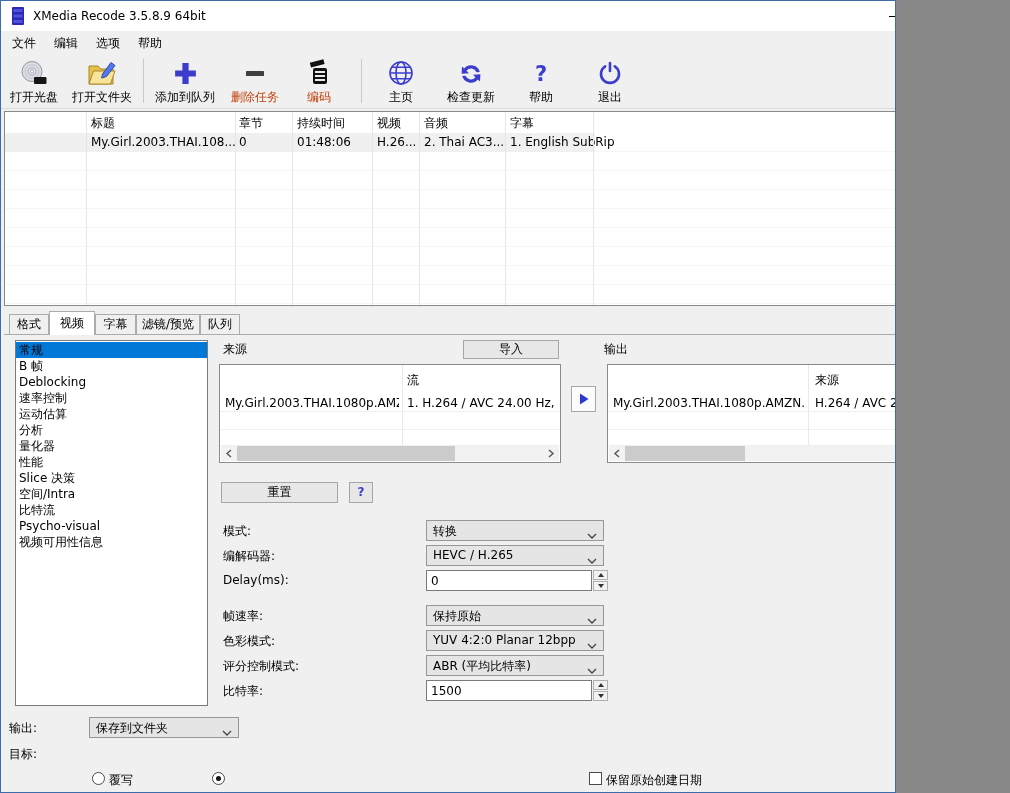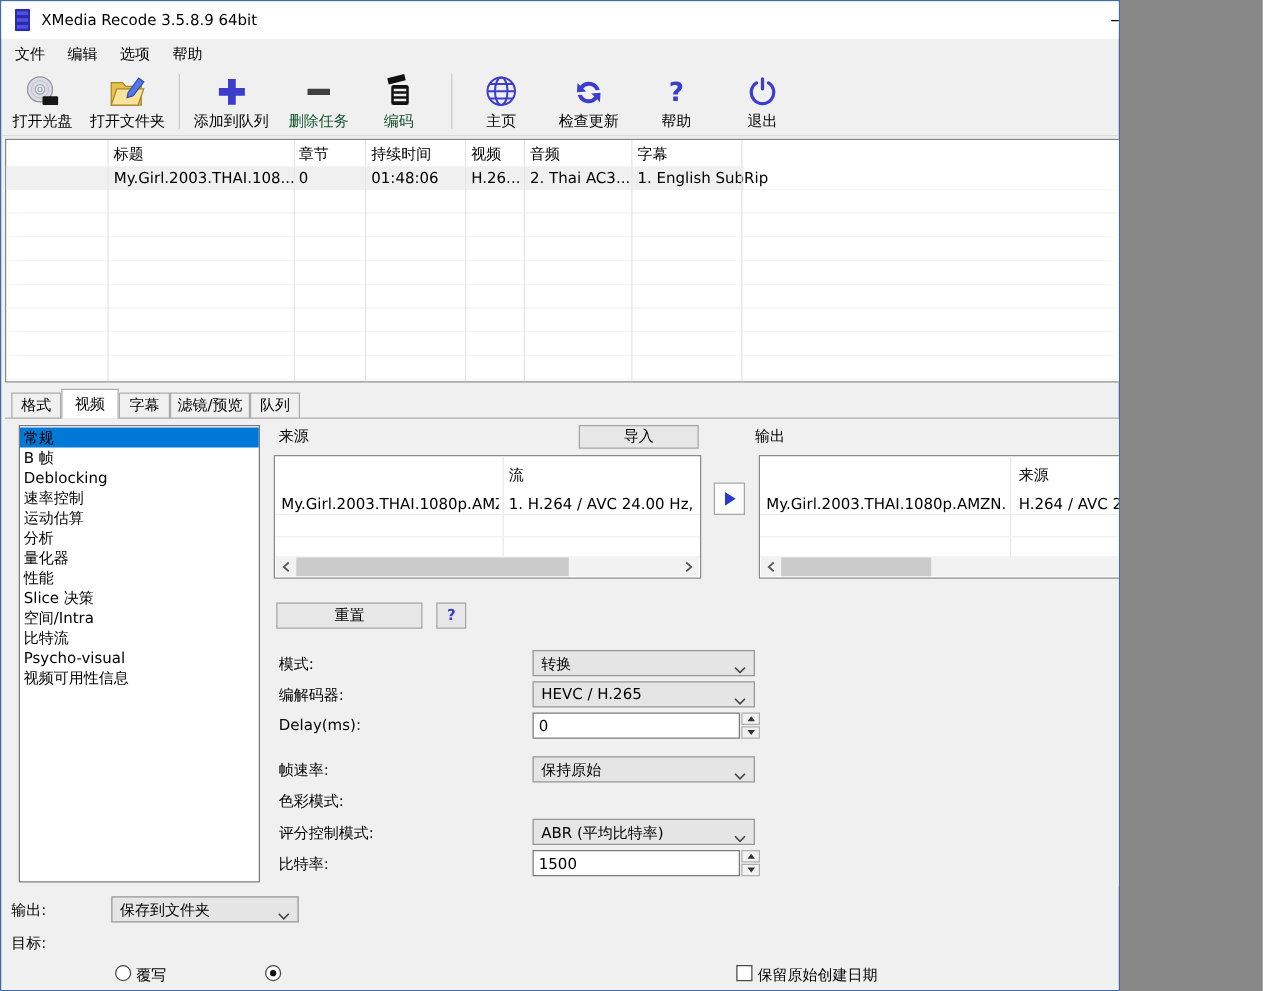--- a/index.html
+++ b/index.html
@@ -17,21 +17,21 @@
 
   
   .menubar { position:absolute; left:0; top:30px; width:100%; height:22px; display:flex; padding-left:2px; }
   .menu-item { padding:4px 9px; }
 
   
   .toolbar { position:absolute; left:0; top:52px; width:100%; height:56px; border-bottom:1px solid #dcdcdc; }
   .tb-btn { position:absolute; top:3px; height:50px; text-align:center; }
   .tb-icon { height:31px; display:flex; align-items:flex-end; justify-content:center; }
   .tb-label { display:block; margin-top:2px; }
-  .tb-btn.disabled .tb-label { color:#14532d; }
+  .tb-btn.disabled .tb-label { color:#c2410c; }
   .tb-sep { position:absolute; top:6px; width:1px; height:44px; background:#c9c9c9; }
   .qmark { color:#3c3ccd; font-weight:bold; font-size:21px; line-height:26px; }
 
   
   .filelist { position:absolute; left:3px; top:110px; width:1004px; height:195px; background:#fff; border:1px solid #8a8a8a; }
   .fl-grid { position:absolute; left:0; top:21px; right:0; bottom:0;
              background:repeating-linear-gradient(to bottom, transparent 0 18px, #f6f6f6 18px 19px); }
   .fl-vline { position:absolute; top:0; bottom:0; width:1px; background:#e6e6e6; }
   .fl-head { position:absolute; top:3px; white-space:nowrap; }
   .fl-row { position:absolute; left:0; top:21px; width:590px; height:19px; background:#f0f0f0; }
@@ -392,20 +392,26 @@
 
     <span class="flabel" style="left:219px;top:273px">帧速率:</span>
     <div class="combo" style="left:422px;top:270px;width:178px">
       <span class="combo-val">保持原始</span>
       <span class="chev"><svg width="10" height="6" viewBox="0 0 10 6">
             <polyline points="1,1 5,5 9,1" fill="none" stroke="#444" stroke-width="1.3"></polyline>
           </svg></span>
     </div>
 
     <span class="flabel" style="left:219px;top:298px">色彩模式:</span>
+    <div class="combo" style="left:422px;top:295px;width:178px">
+      <span class="combo-val">YUV 4:2:0 Planar 12bpp</span>
+      <span class="chev"><svg width="10" height="6" viewBox="0 0 10 6">
+            <polyline points="1,1 5,5 9,1" fill="none" stroke="#444" stroke-width="1.3"></polyline>
+          </svg></span>
+    </div>
 
     <span class="flabel" style="left:219px;top:323px">评分控制模式:</span>
     <div class="combo" style="left:422px;top:320px;width:178px">
       <span class="combo-val">ABR (平均比特率)</span>
       <span class="chev"><svg width="10" height="6" viewBox="0 0 10 6">
             <polyline points="1,1 5,5 9,1" fill="none" stroke="#444" stroke-width="1.3"></polyline>
           </svg></span>
     </div>
 
     <span class="flabel" style="left:219px;top:348px">比特率:</span>

